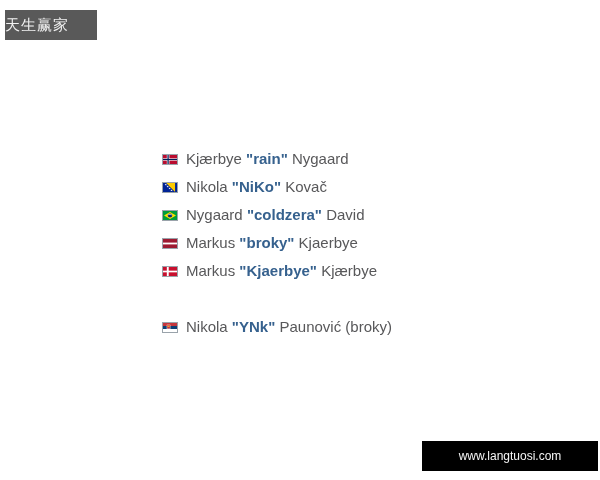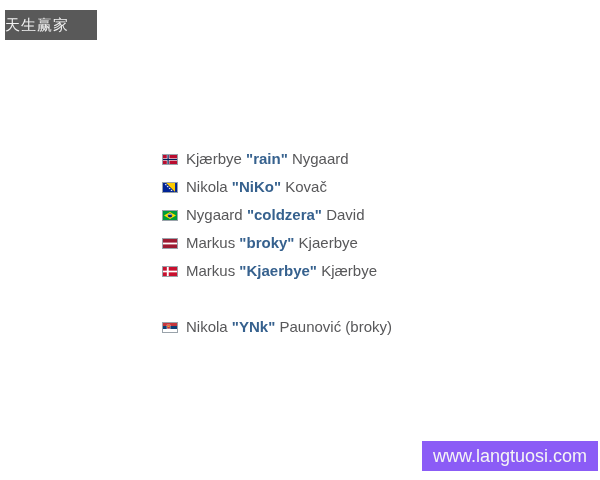--- a/index.html
+++ b/index.html
@@ -30,23 +30,23 @@
     white-space: nowrap;
   }
 
   
   #bottom-badge {
     position: absolute;
     left: 422px;
     top: 441px;
     width: 176px;
     height: 30px;
-    background: #8b5cf6;
+    background: #000000;
     color: #f5f5f5;
-    font-size: 18px;
+    font-size: 12px;
     line-height: 30px;
     text-align: center;
     white-space: nowrap;
   }
 
   
   #roster {
     position: absolute;
     left: 162px;
     top: 145px;

